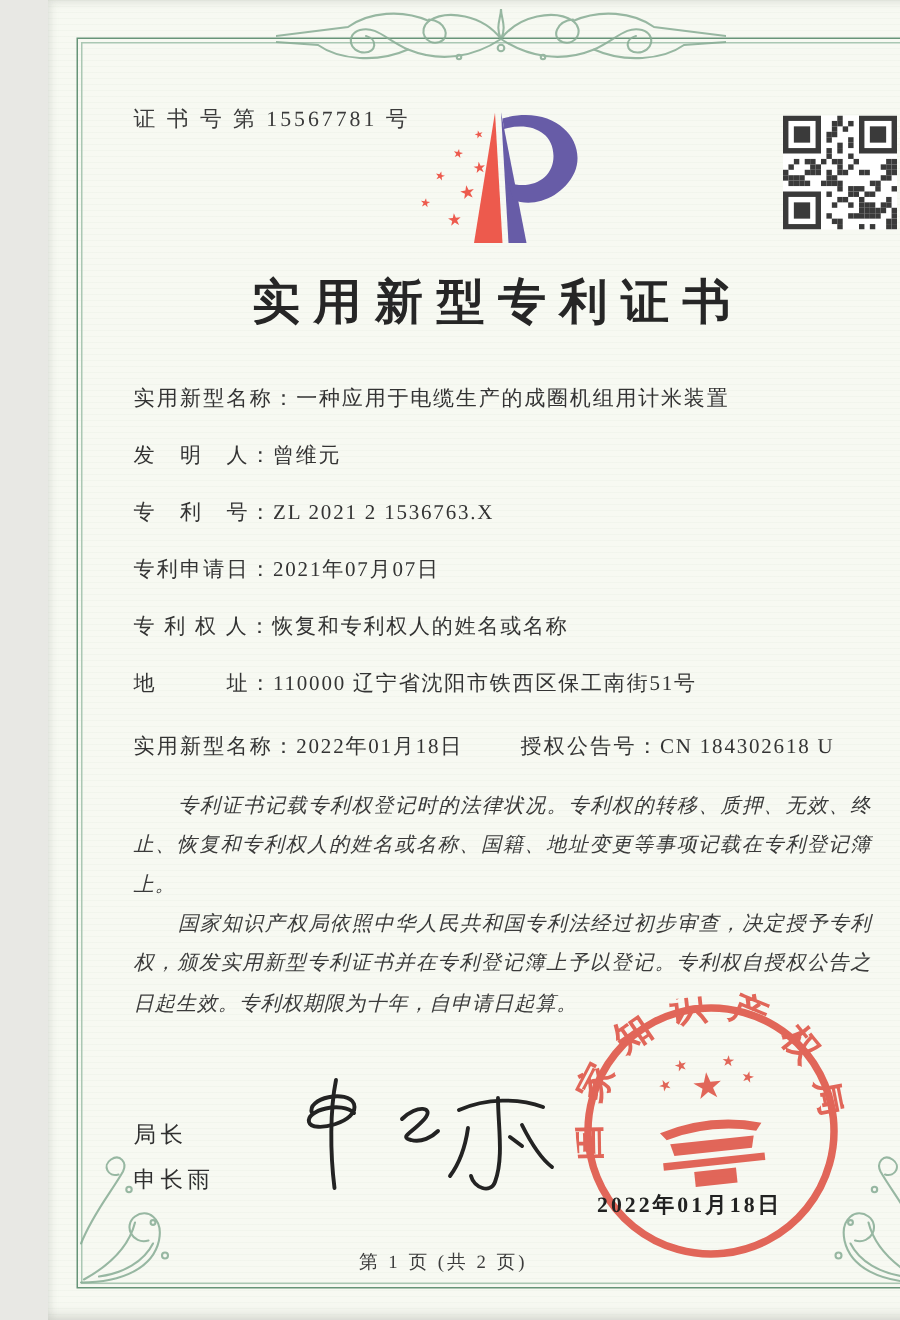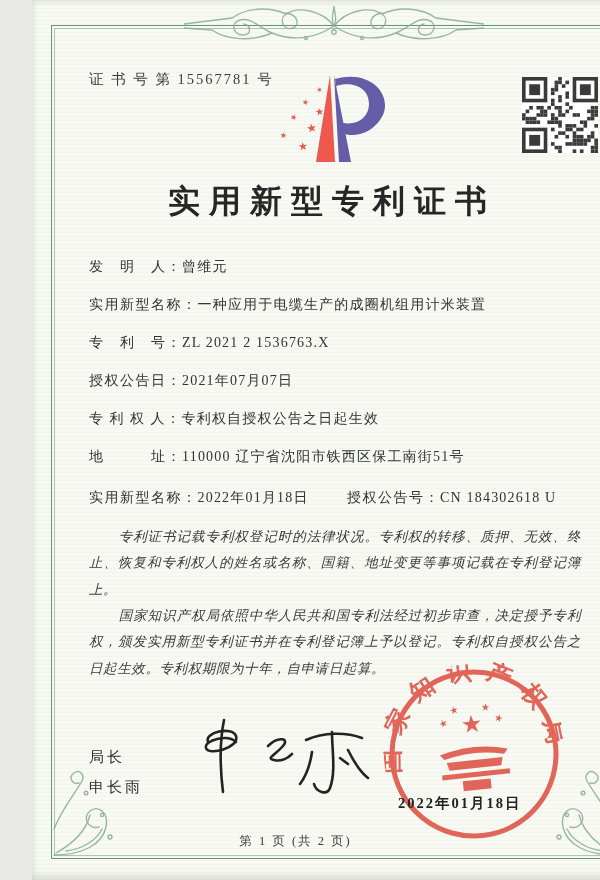--- a/index.html
+++ b/index.html
@@ -252,33 +252,33 @@
         <rect x="0" y="50.666666666666664" width="25.333333333333332" height="25.333333333333332" fill="#3a3a3a"></rect>
         <rect x="3.619047619047619" y="54.285714285714285" width="18.095238095238095" height="18.095238095238095" fill="#fff"></rect>
         <rect x="7.238095238095238" y="57.904761904761905" width="10.857142857142858" height="10.857142857142858" fill="#3a3a3a"></rect>
       </svg>
   </div>
 
   <h1 class="title">实用新型专利证书</h1>
 
   <div class="fields">
     <div class="frow">
+      <span class="flabel">实用新型名称：</span><span class="fvalue">一种应用于电缆生产的成圈机组用计米装置</span>
+    </div>
+    <div class="frow">
       <span class="flabel">发　明　人：</span><span class="fvalue">曾维元</span>
     </div>
     <div class="frow">
-      <span class="flabel">实用新型名称：</span><span class="fvalue">一种应用于电缆生产的成圈机组用计米装置</span>
-    </div>
-    <div class="frow">
       <span class="flabel">专　利　号：</span><span class="fvalue">ZL 2021 2 1536763.X</span>
     </div>
     <div class="frow">
-      <span class="flabel">授权公告日：</span><span class="fvalue">2021年07月07日</span>
-    </div>
-    <div class="frow">
-      <span class="flabel">专 利 权 人：</span><span class="fvalue">专利权自授权公告之日起生效</span>
+      <span class="flabel">专利申请日：</span><span class="fvalue">2021年07月07日</span>
+    </div>
+    <div class="frow">
+      <span class="flabel">专 利 权 人：</span><span class="fvalue">恢复和专利权人的姓名或名称</span>
     </div>
     <div class="frow">
       <span class="flabel">地　　　址：</span><span class="fvalue">110000 辽宁省沈阳市铁西区保工南街51号</span>
     </div>
   </div>
 
   <div class="grant-row">
     <span>
       <span class="flabel">实用新型名称：</span><span class="fvalue">2022年01月18日</span>
     </span>

